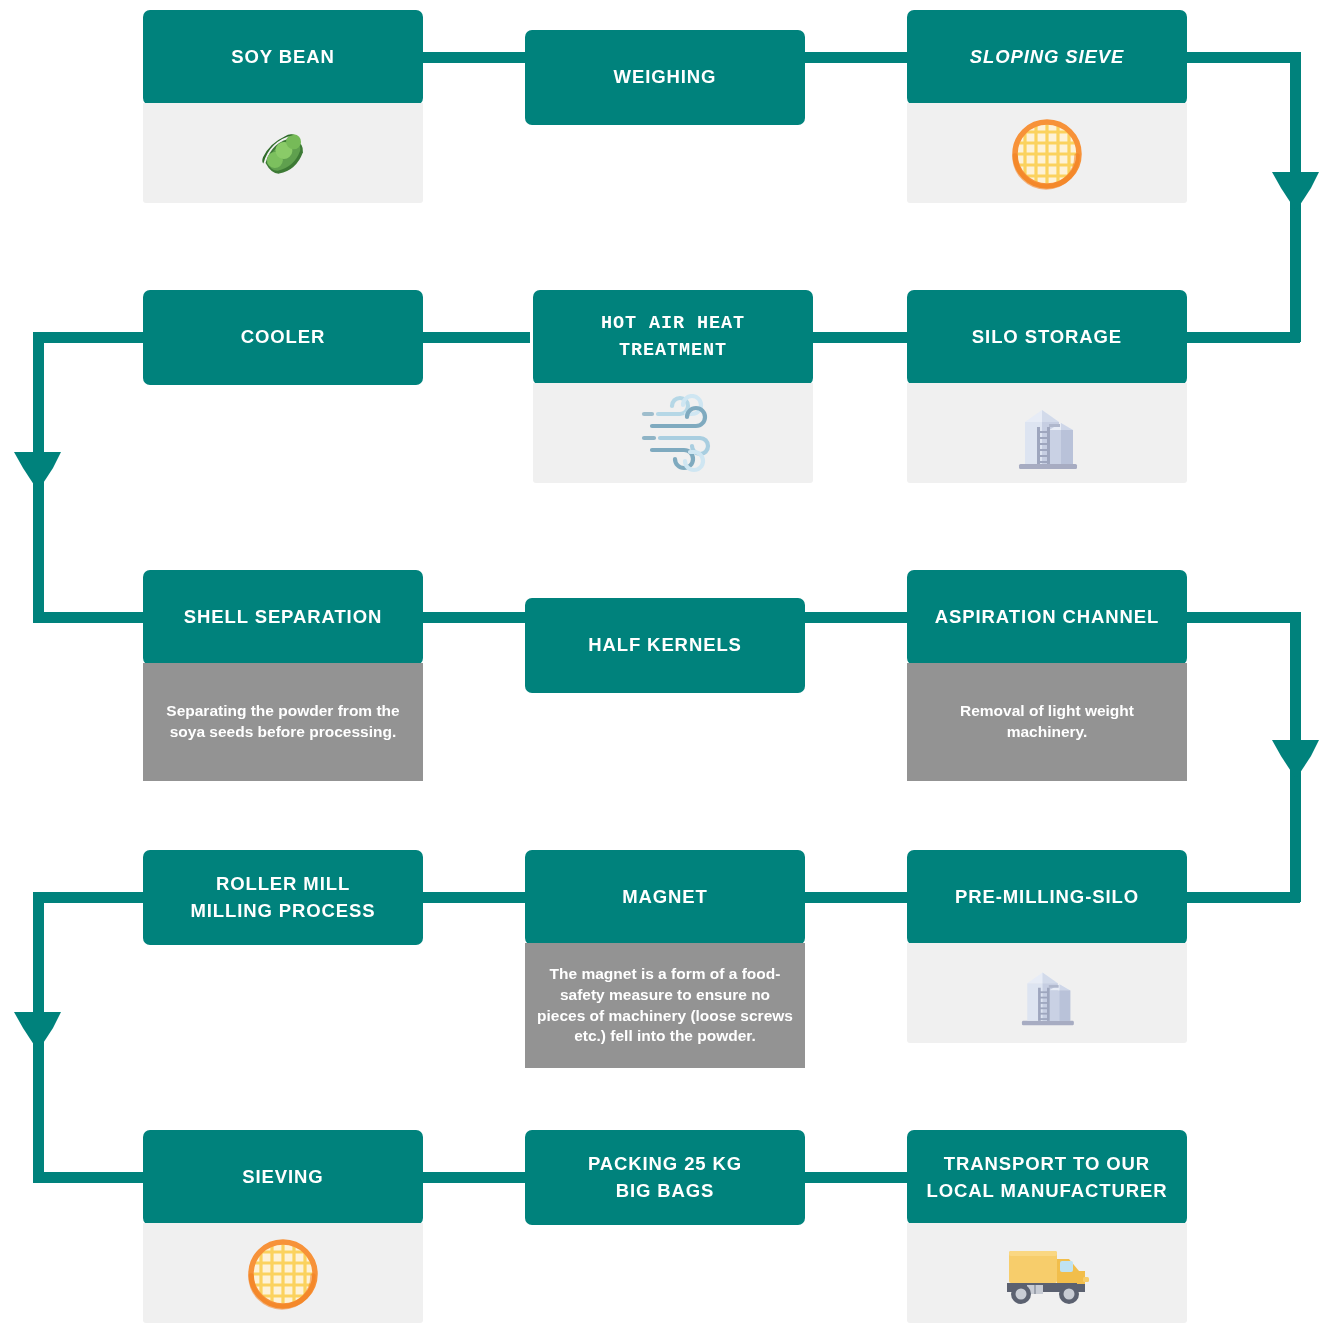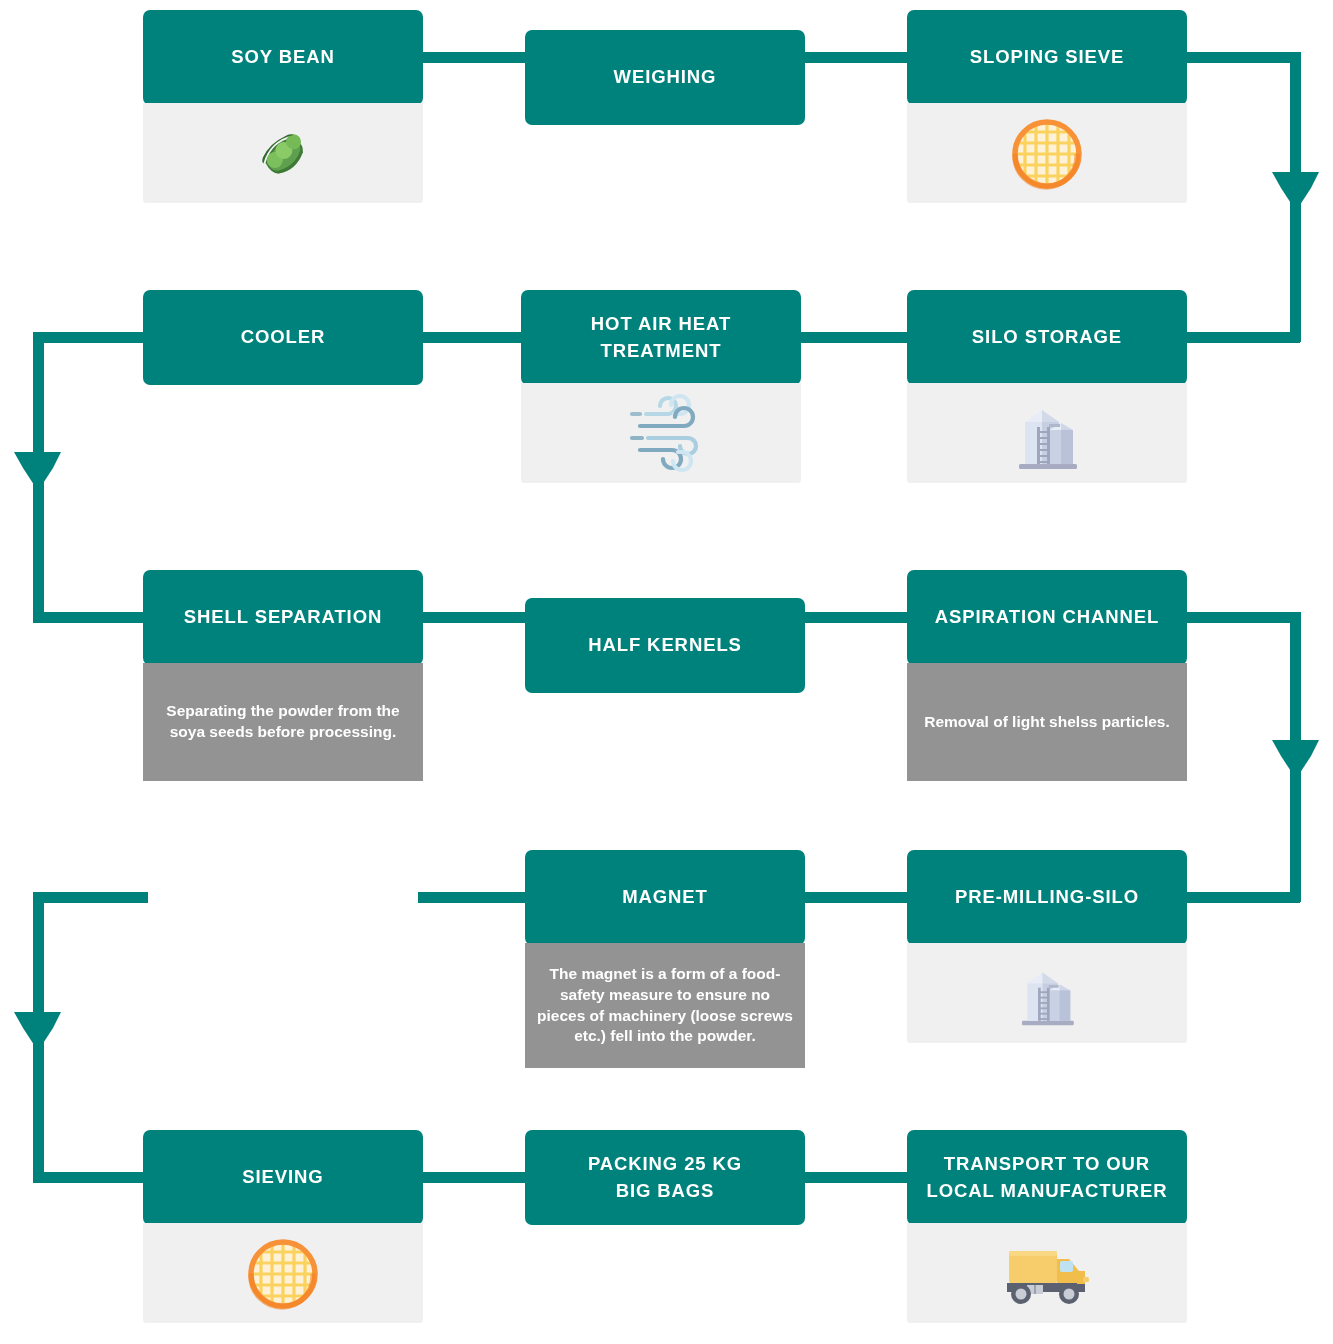--- a/index.html
+++ b/index.html
@@ -145,21 +145,21 @@
       </span>
     </div>
   </div>
 
   <div class="node" style="left:525px; top:10px;margin-top:20px;">
     <div class="node-head">
       <div class="node-title">WEIGHING</div>
     </div>
   </div>
 
-  <div class="node" style="left:907px; top:10px;">
+  <div class="node" style="left:907px; top:10px;font-style:italic;">
     <div class="node-head">
       <div class="node-title">SLOPING SIEVE</div>
     </div>
     <div class="node-panel">
       <span class="icon-wrap">
         <svg width="80" height="80" viewBox="0 0 80 80">
           <defs>
             <clipPath id="sv1">
                 <circle cx="40" cy="40" r="32"></circle>
               </clipPath>
@@ -183,21 +183,21 @@
       </span>
     </div>
   </div>
 
   <div class="node" style="left:143px; top:290px;">
     <div class="node-head">
       <div class="node-title">COOLER</div>
     </div>
   </div>
 
-  <div class="node" style="left:521px; top:290px;">
+  <div class="node" style="left:533px; top:290px;font-family:Liberation Mono, monospace;">
     <div class="node-head">
       <div class="node-title">HOT AIR HEAT
 TREATMENT</div>
     </div>
     <div class="node-panel">
       <span class="icon-wrap">
         <svg width="86" height="80" viewBox="0 0 86 80">
           <g fill="none" stroke="#8FB4C6" stroke-width="4.2" stroke-linecap="round">
             <path d="M14 20 h8" opacity="0.85"></path>
             <path d="M28 20 h22 a8 8 0 1 0 -8 -8" stroke="#B5D7E6"></path>
@@ -255,23 +255,29 @@
   <div class="node" style="left:525px; top:570px;margin-top:28px;">
     <div class="node-head">
       <div class="node-title">HALF KERNELS</div>
     </div>
   </div>
 
   <div class="node" style="left:907px; top:570px;border-radius:30px;">
     <div class="node-head">
       <div class="node-title">ASPIRATION CHANNEL</div>
     </div>
-    <div class="node-desc tall">Removal of light shelss particles.</div>
-  </div>
-
+    <div class="node-desc tall">Removal of light weight machinery.</div>
+  </div>
+
+  <div class="node" style="left:143px; top:850px;">
+    <div class="node-head">
+      <div class="node-title">ROLLER MILL
+MILLING PROCESS</div>
+    </div>
+  </div>
 
   <div class="node" style="left:525px; top:850px;">
     <div class="node-head">
       <div class="node-title">MAGNET</div>
     </div>
     <div class="node-desc xtall">The magnet is a form of a food-safety measure to ensure no pieces of machinery (loose screws etc.) fell into the powder.</div>
   </div>
 
   <div class="node" style="left:907px; top:850px;">
     <div class="node-head">

